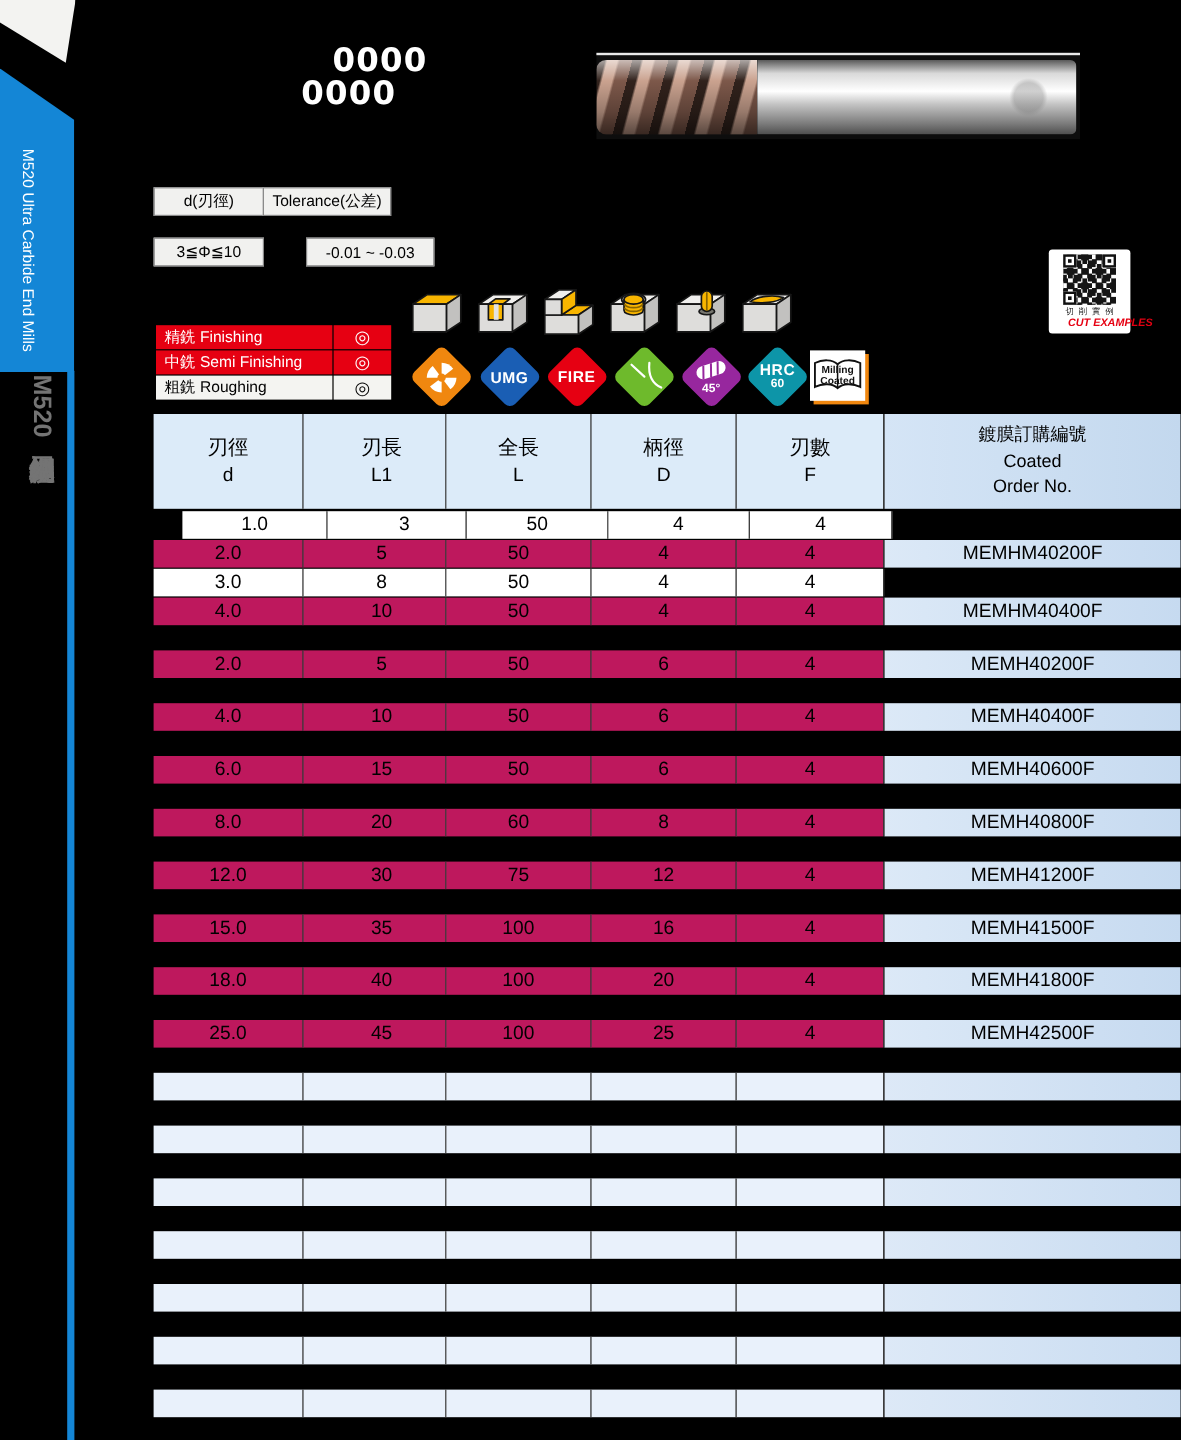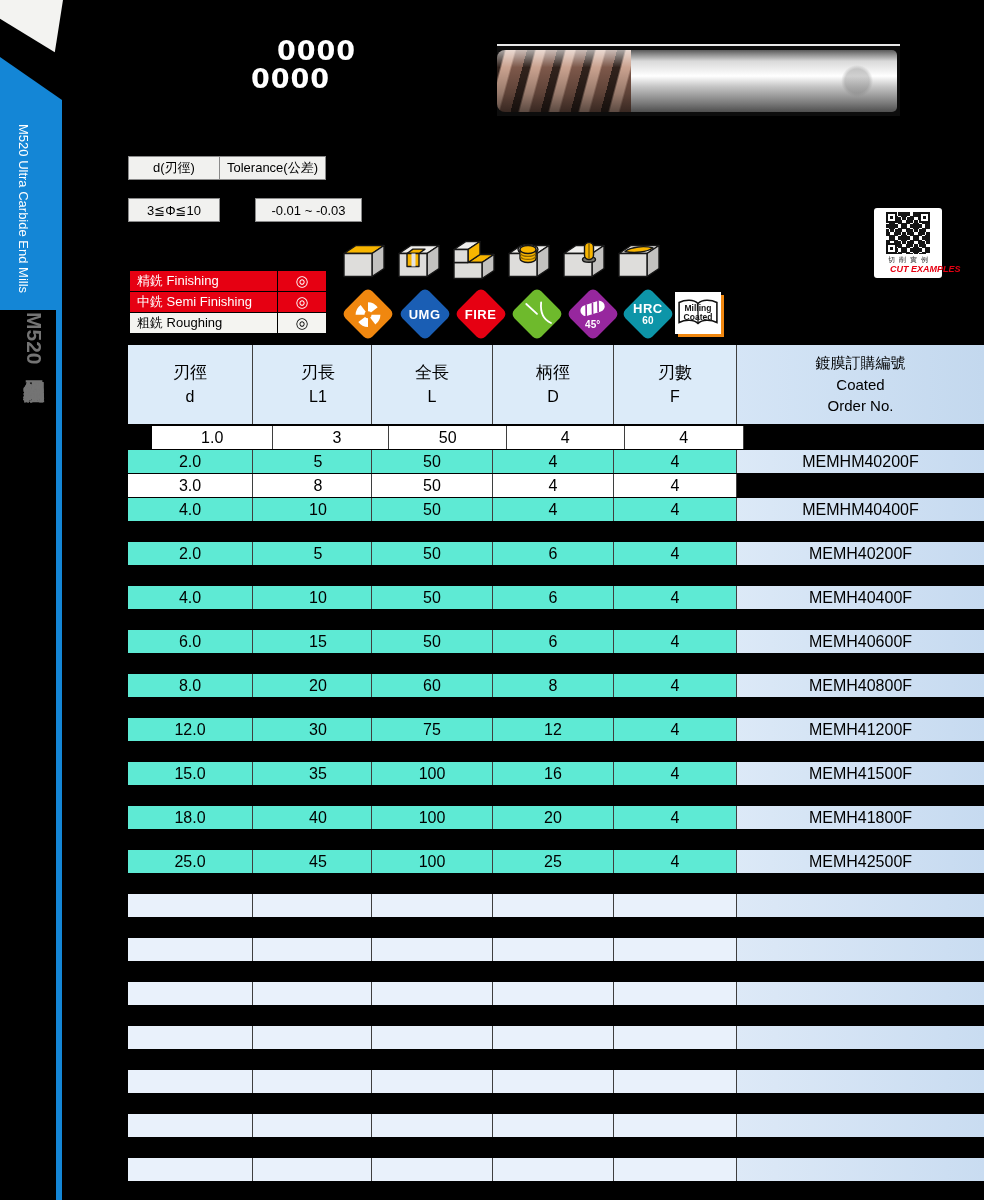--- a/index.html
+++ b/index.html
@@ -98,21 +98,21 @@
   .h .en{font-size:16px;}
   .h.h5{background:linear-gradient(90deg,#d5e5f6,#c3d8ee);font-size:15px;line-height:1.45;}
   .c0{width:124px;} .c1{width:119px;padding-left:12px;} .c2{width:121px;} .c3{width:121px;} .c4{width:123px;} .c5{width:248px;}
   .srow{display:flex;height:23px;margin-top:1px;}
   .srow.first{margin-top:2px;margin-left:24px;}
   .srow.g{margin-top:21px;}
   .srow .c{box-sizing:border-box;display:flex;align-items:center;justify-content:center;
     font-size:16px;color:#000;border-left:1px solid #3f3f3f;}
   .srow .c.c0{border-left:none;}
   .srow.w .c{background:#fff;}
-  .srow.b .c{background:#5eead4;}
+  .srow.b .c{background:#be185d;}
   .srow.b .c.c5{background:linear-gradient(90deg,#dce9f7,#c6daf0);}
   .srow.ob .c.c5{background:#000;}
   .srow.e .c{background:#e9f1fb;}
   .srow.e .c.c5{background:linear-gradient(90deg,#dde9f7,#c9dcf1);}
 </style>
 </head>
 <body>
 
 <div class="page">
 

